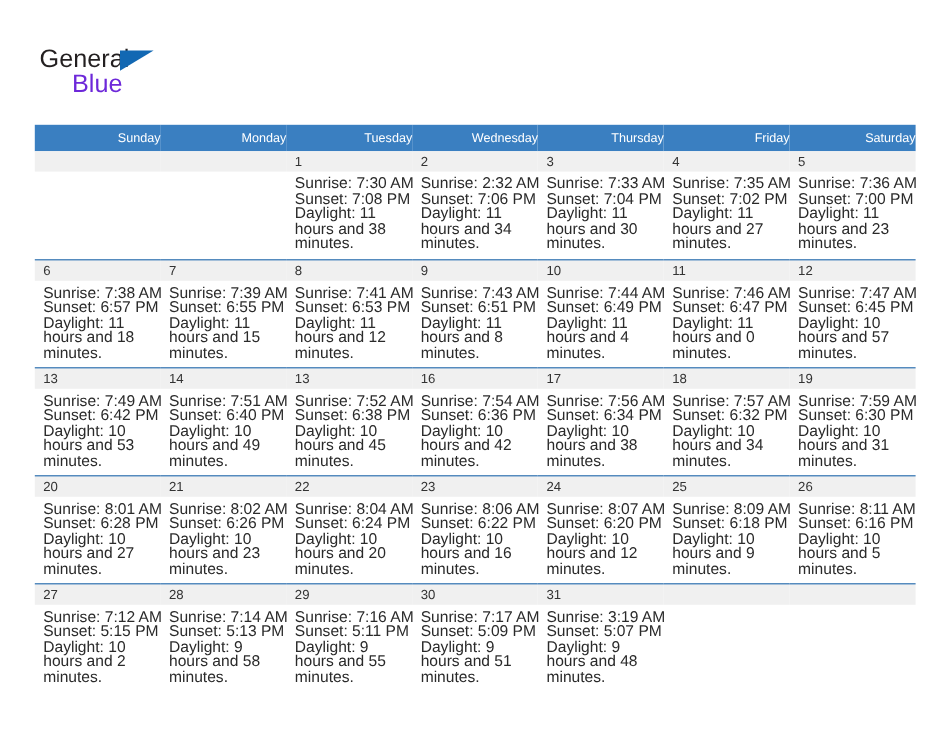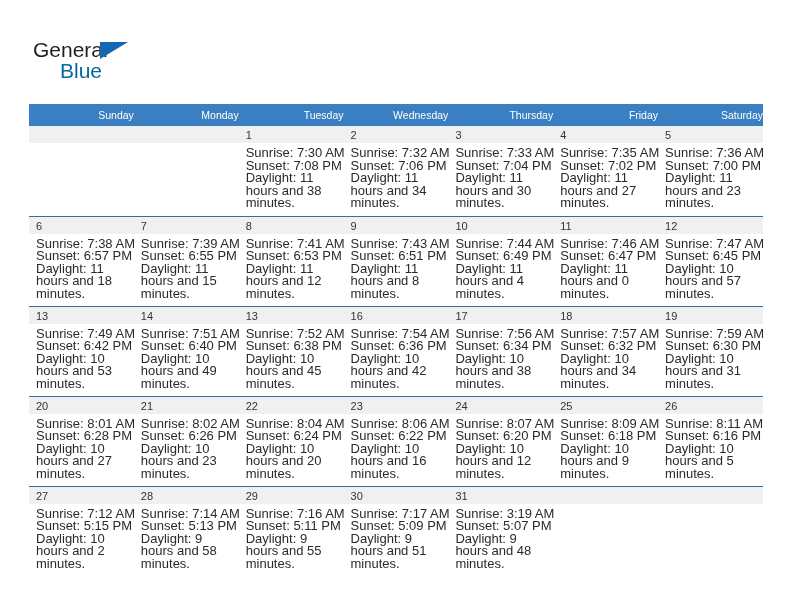--- a/index.html
+++ b/index.html
@@ -54,21 +54,21 @@
     width: 0;
     height: 0;
     border-left: 28px solid #1268b3;
     border-bottom: 17px solid transparent;
   }
   .logo-blue {
     position: absolute;
     left: 27px;
     top: 21px;
     font-size: 21px;
-    color: #0369a1;
+    color: #6d28d9;
     font-family: "Liberation Sans", sans-serif;
   }
 
   .title-block {
     position: absolute;
     right: 36px;
     top: 34px;
     text-align: right;
   }
   .cal-title {
@@ -189,21 +189,21 @@
             <div class="daynum">1</div>
             <div class="details">
               <div>Sunrise: 7:30 AM</div>
               <div>Sunset: 7:08 PM</div>
               <div class="dl">Daylight: 11 hours and 38 minutes.</div>
             </div>
           </td>
           <td>
             <div class="daynum">2</div>
             <div class="details">
-              <div>Sunrise: 7:32 AM</div>
+              <div>Sunrise: 2:32 AM</div>
               <div>Sunset: 7:06 PM</div>
               <div class="dl">Daylight: 11 hours and 34 minutes.</div>
             </div>
           </td>
           <td>
             <div class="daynum">3</div>
             <div class="details">
               <div>Sunrise: 7:33 AM</div>
               <div>Sunset: 7:04 PM</div>
               <div class="dl">Daylight: 11 hours and 30 minutes.</div>

